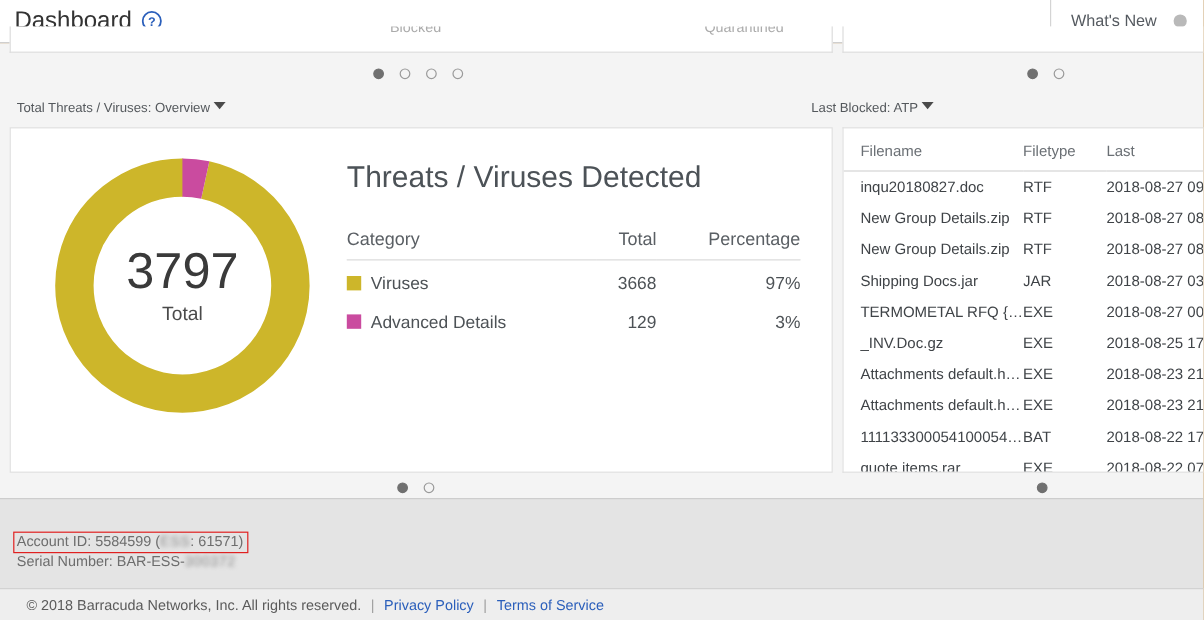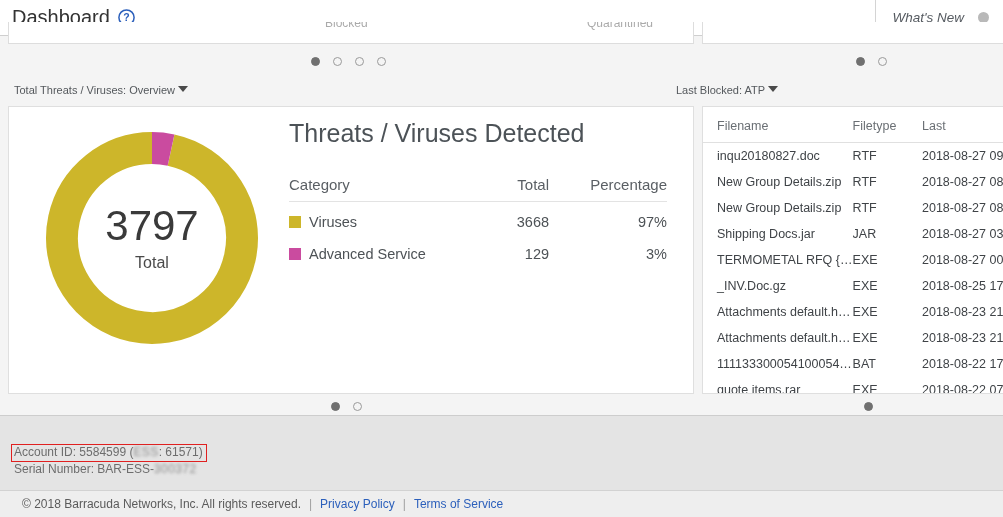--- a/index.html
+++ b/index.html
@@ -61,21 +61,20 @@
     height: 36px;
     display: flex;
     align-items: center;
     padding: 0 14px 0 16px;
     gap: 14px;
     cursor: pointer;
   }
   .whats-new-label {
     font-size: 13.5px;
     color: #555a60;
-    font-style: italic;
   }
   .whats-new-dot {
     width: 11px; height: 11px;
     border-radius: 50%;
     background: #b9b9b9;
   }
 
   
   .scrollarea {
     position: absolute;
@@ -199,21 +198,21 @@
   }
   .donut-total-label {
     font-size: 16px;
     color: #4a4a4a;
     margin-top: 7px;
   }
 
   
   .legend-block {
     position: absolute;
-    top: 12px;
+    top: 27px;
     left: 280px;
     width: 380px;
   }
   .legend-title {
     font-size: 25px;
     color: #4c5257;
     font-weight: normal;
     white-space: nowrap;
     margin-bottom: 16px;
   }
@@ -421,21 +420,21 @@
           <tbody>
             <tr>
               <td>
                 <span class="swatch" style="background: rgb(205, 182, 42);"></span><span>Viruses</span>
               </td>
               <td class="num">3668</td>
               <td class="num">97%</td>
             </tr>
             <tr>
               <td>
-                <span class="swatch" style="background: rgb(202, 75, 159);"></span><span>Advanced Service</span>
+                <span class="swatch" style="background: rgb(202, 75, 159);"></span><span>Advanced Details</span>
               </td>
               <td class="num">129</td>
               <td class="num">3%</td>
             </tr>
           </tbody>
         </table>
       </div>
     </div>
 
     <div class="card-right">

